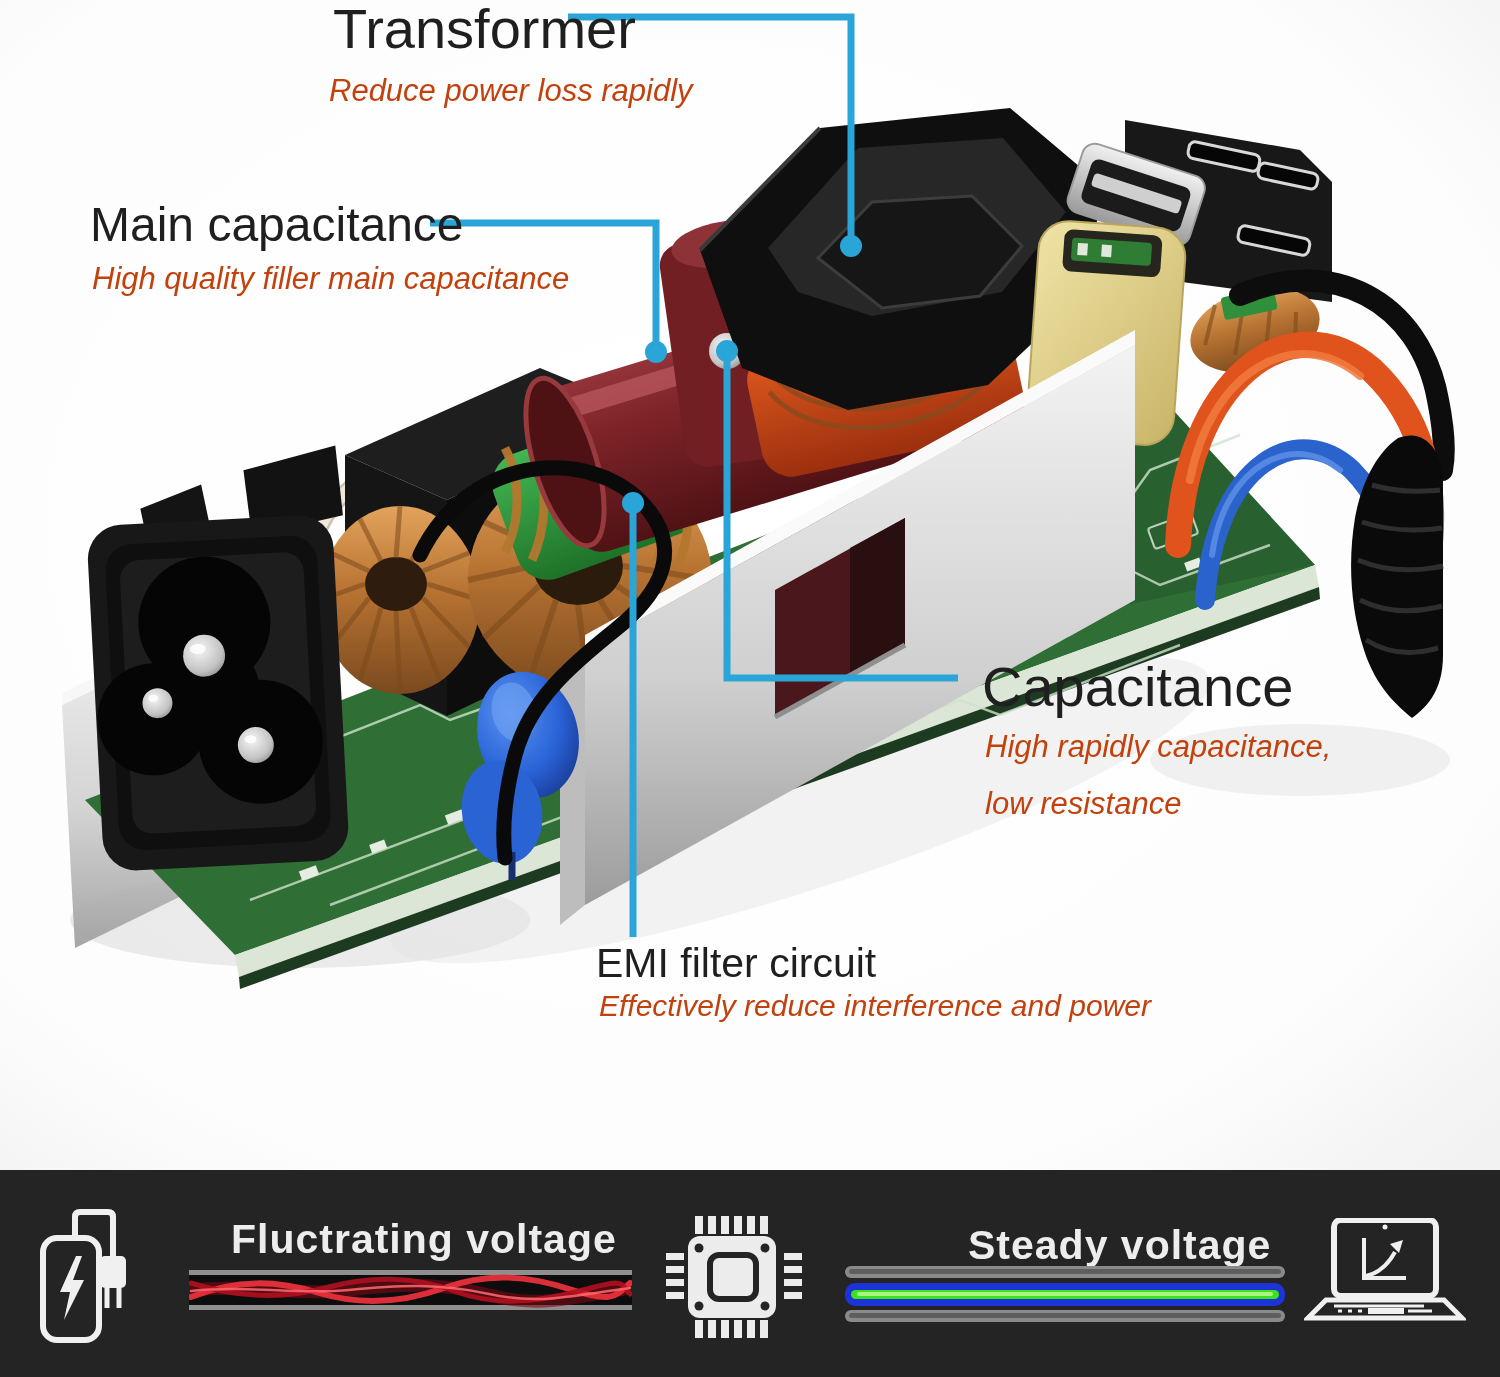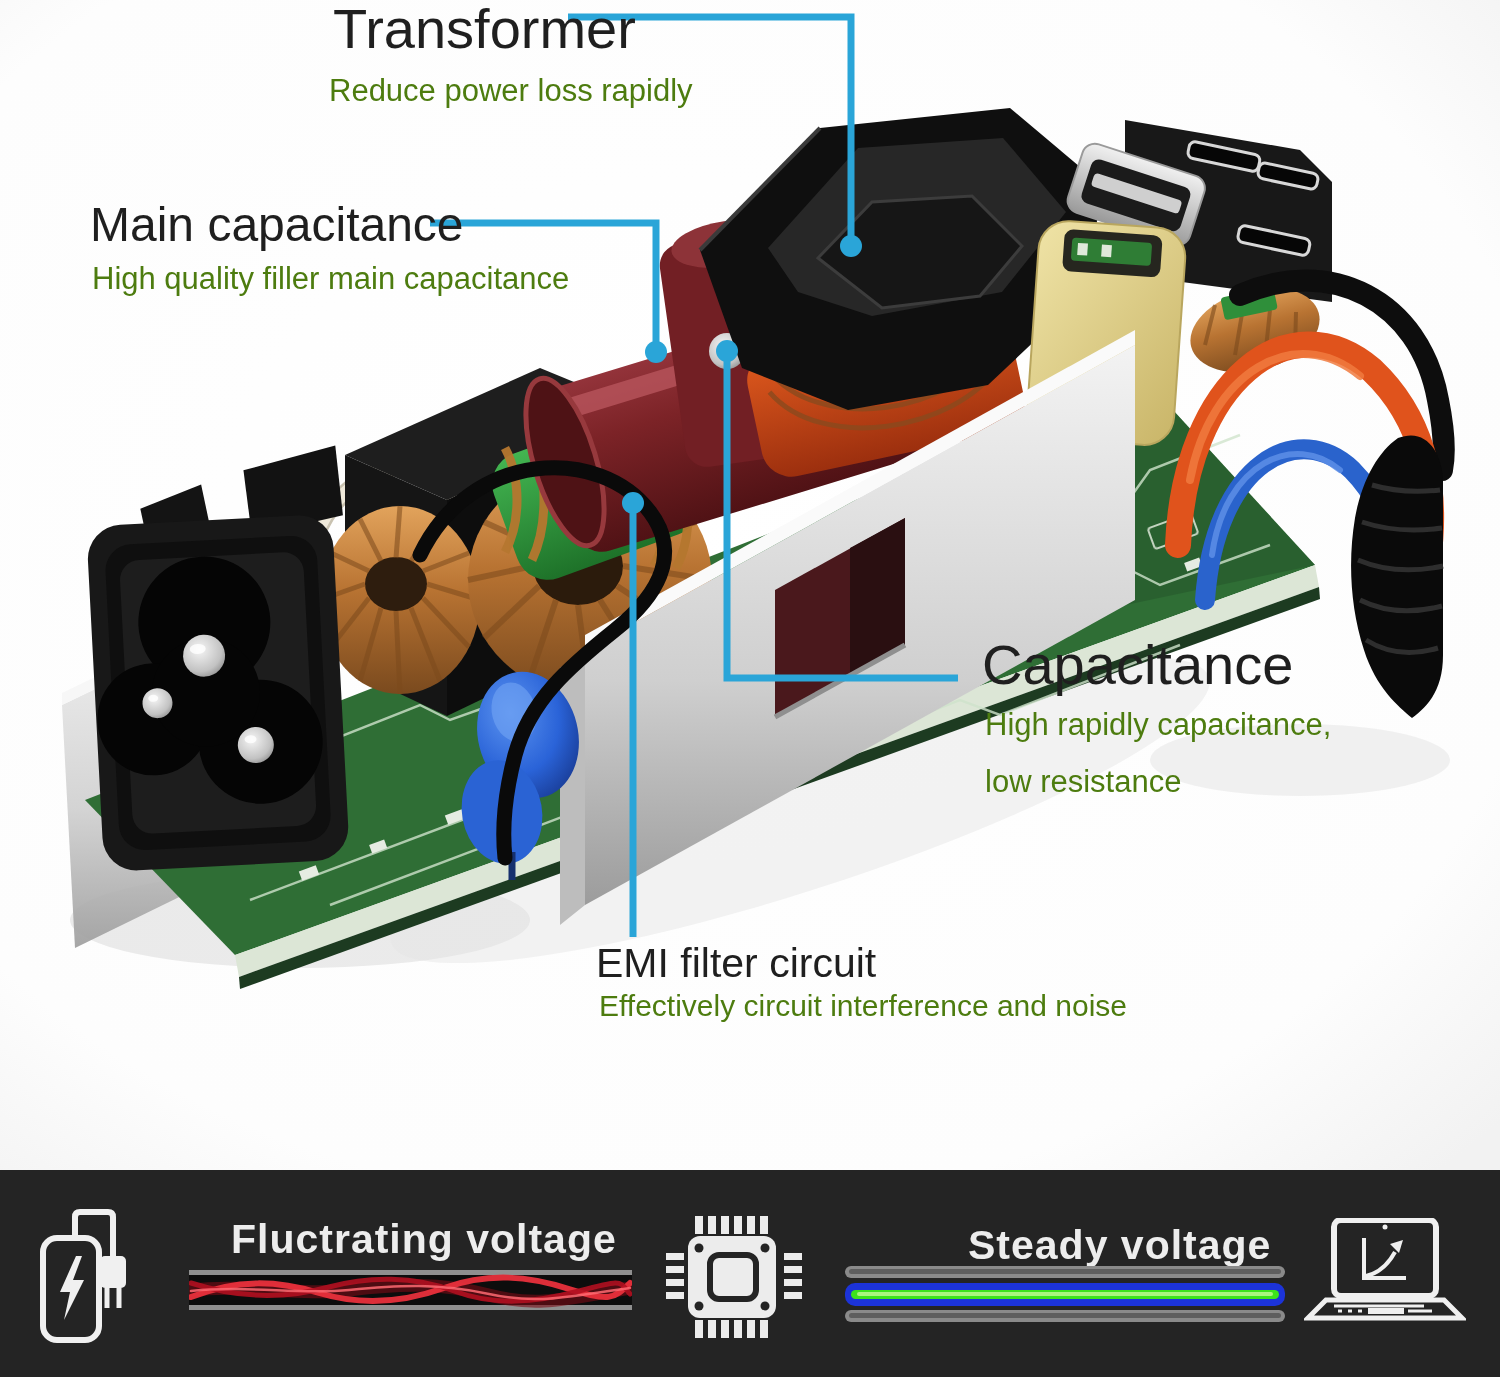--- a/index.html
+++ b/index.html
@@ -1,27 +1,27 @@
 <!DOCTYPE html>
 <html><head>
 <meta charset="utf-8">
 <style>
   html,body{margin:0;padding:0;background:#fff;}
   .stage{position:relative;width:1500px;height:1377px;overflow:hidden;background:#fff;
          font-family:"Liberation Sans", sans-serif;}
   .photo-svg{position:absolute;left:0;top:0;}
   .ann{position:absolute;color:#1f1f1f;}
   .ann .title{font-size:56px;line-height:1.05;letter-spacing:0px;}
-  .ann .sub{font-size:31px;line-height:1.15;color:#4d7c0f;}
+  .ann .sub{font-size:31px;line-height:1.15;color:#c2410c;font-style:italic;}
   #ann-transformer{left:333px;top:0px;}
   #ann-transformer .sub{margin-top:14px;margin-left:-4px;}
   #ann-maincap{left:90px;top:200px;}
   #ann-maincap .title{font-size:48px;}
   #ann-maincap .sub{margin-top:11px;margin-left:2px;}
-  #ann-cap{left:982px;top:636px;}
+  #ann-cap{left:982px;top:658px;}
   #ann-cap .sub{margin-top:12px;margin-left:3px;}
   #ann-cap .sub2{margin-top:22px;margin-left:3px;}
   #ann-emi{left:596px;top:942px;}
   #ann-emi .title{font-size:41px;}
   #ann-emi .sub{font-size:30px;margin-top:4px;margin-left:3px;}
   .banner{position:absolute;left:0;top:1170px;width:1500px;height:207px;background:#242424;}
   .banner .icon{position:absolute;}
   .banner .blabel{position:absolute;color:#ededed;font-size:41px;font-weight:bold;
                   letter-spacing:1px;white-space:nowrap;}
   #label-fluct{left:231px;top:46px;}
@@ -342,21 +342,21 @@
   </div>
 
   <div class="ann" id="ann-cap">
     <div class="title">Capacitance</div>
     <div class="sub">High rapidly capacitance,</div>
     <div class="sub sub2">low resistance</div>
   </div>
 
   <div class="ann" id="ann-emi">
     <div class="title">EMI filter circuit</div>
-    <div class="sub">Effectively circuit interference and noise</div>
+    <div class="sub">Effectively reduce interference and power</div>
   </div>
 
   <div class="banner">
 
     <svg class="icon" id="icon-charger" width="100" height="135" viewBox="0 0 100 135">
       <rect x="5" y="30" width="56" height="102" rx="14" fill="none" stroke="#f0f0f0" stroke-width="6"></rect>
       <polygon points="38,48 22,84 32,84 26,112 46,72 35,72 44,48" fill="#f0f0f0"></polygon>
       <path d="M 37 30 L 37 9 Q 37 4 42 4 L 70 4 Q 75 4 75 9 L 75 48" fill="none" stroke="#f0f0f0" stroke-width="6"></path>
       <rect x="62" y="48" width="26" height="32" rx="5" fill="#f0f0f0"></rect>
       <line x1="69" y1="80" x2="69" y2="100" stroke="#f0f0f0" stroke-width="5"></line>

